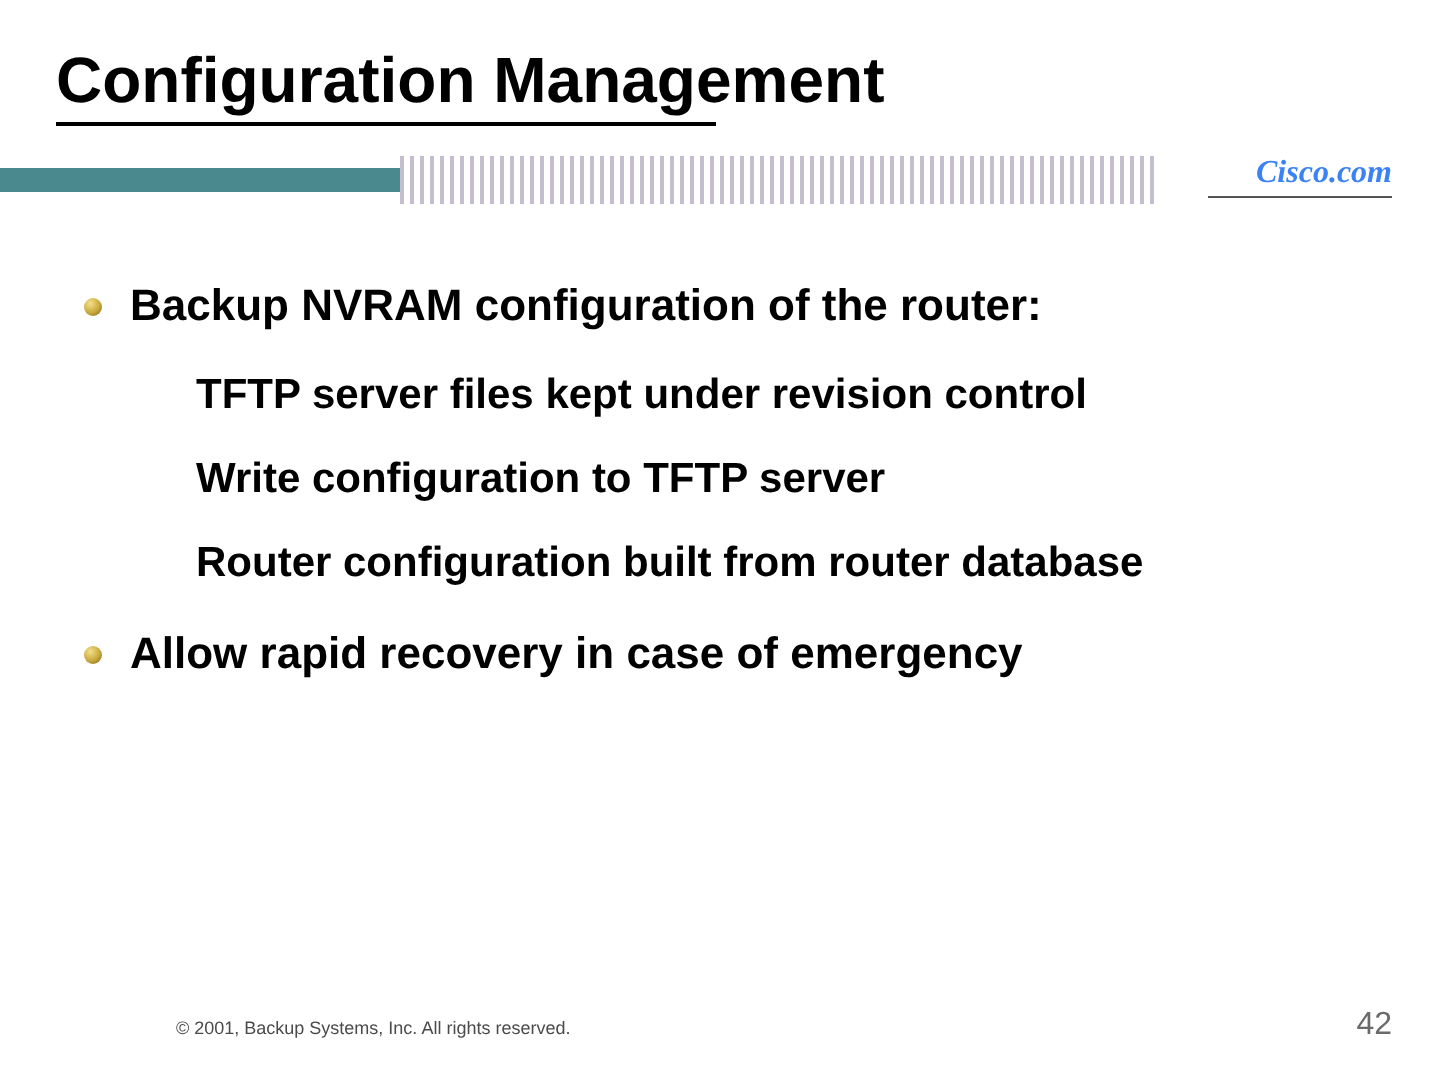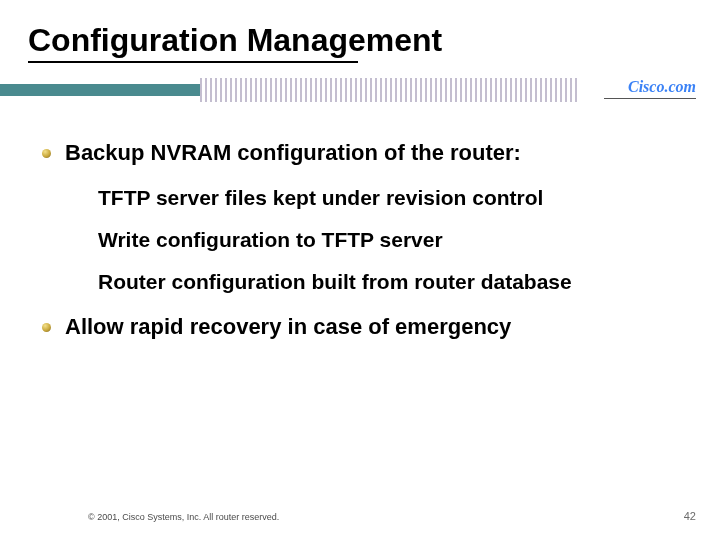--- a/index.html
+++ b/index.html
@@ -116,21 +116,21 @@
     bottom: 18px;
     left: 88px;
     right: 24px;
     display: flex;
     justify-content: space-between;
     align-items: baseline;
     font-size: 9px;
     color: #4b4b4b;
   }
   .page-num {
-    font-size: 11px;
+    font-size: 16px;
     color: #6b6b6b;
   }
 </style>
 </head>
 <body>
 
 <div class="title-area">
   <div class="title">Configuration Management</div>
   <div class="underline"></div>
 </div>
@@ -157,15 +157,15 @@
   </div>
 
   <div class="bullet-row">
     <div class="golden-bullet"></div>
     <div class="bullet-text-main">Allow rapid recovery in case of emergency</div>
   </div>
 
 </div>
 
 <div class="footer">
-  <span>© 2001, Cisco Systems, Inc. All router reserved.</span>
+  <span>© 2001, Backup Systems, Inc. All rights reserved.</span>
   <span class="page-num">42</span>
 </div>
 
 </body></html>

